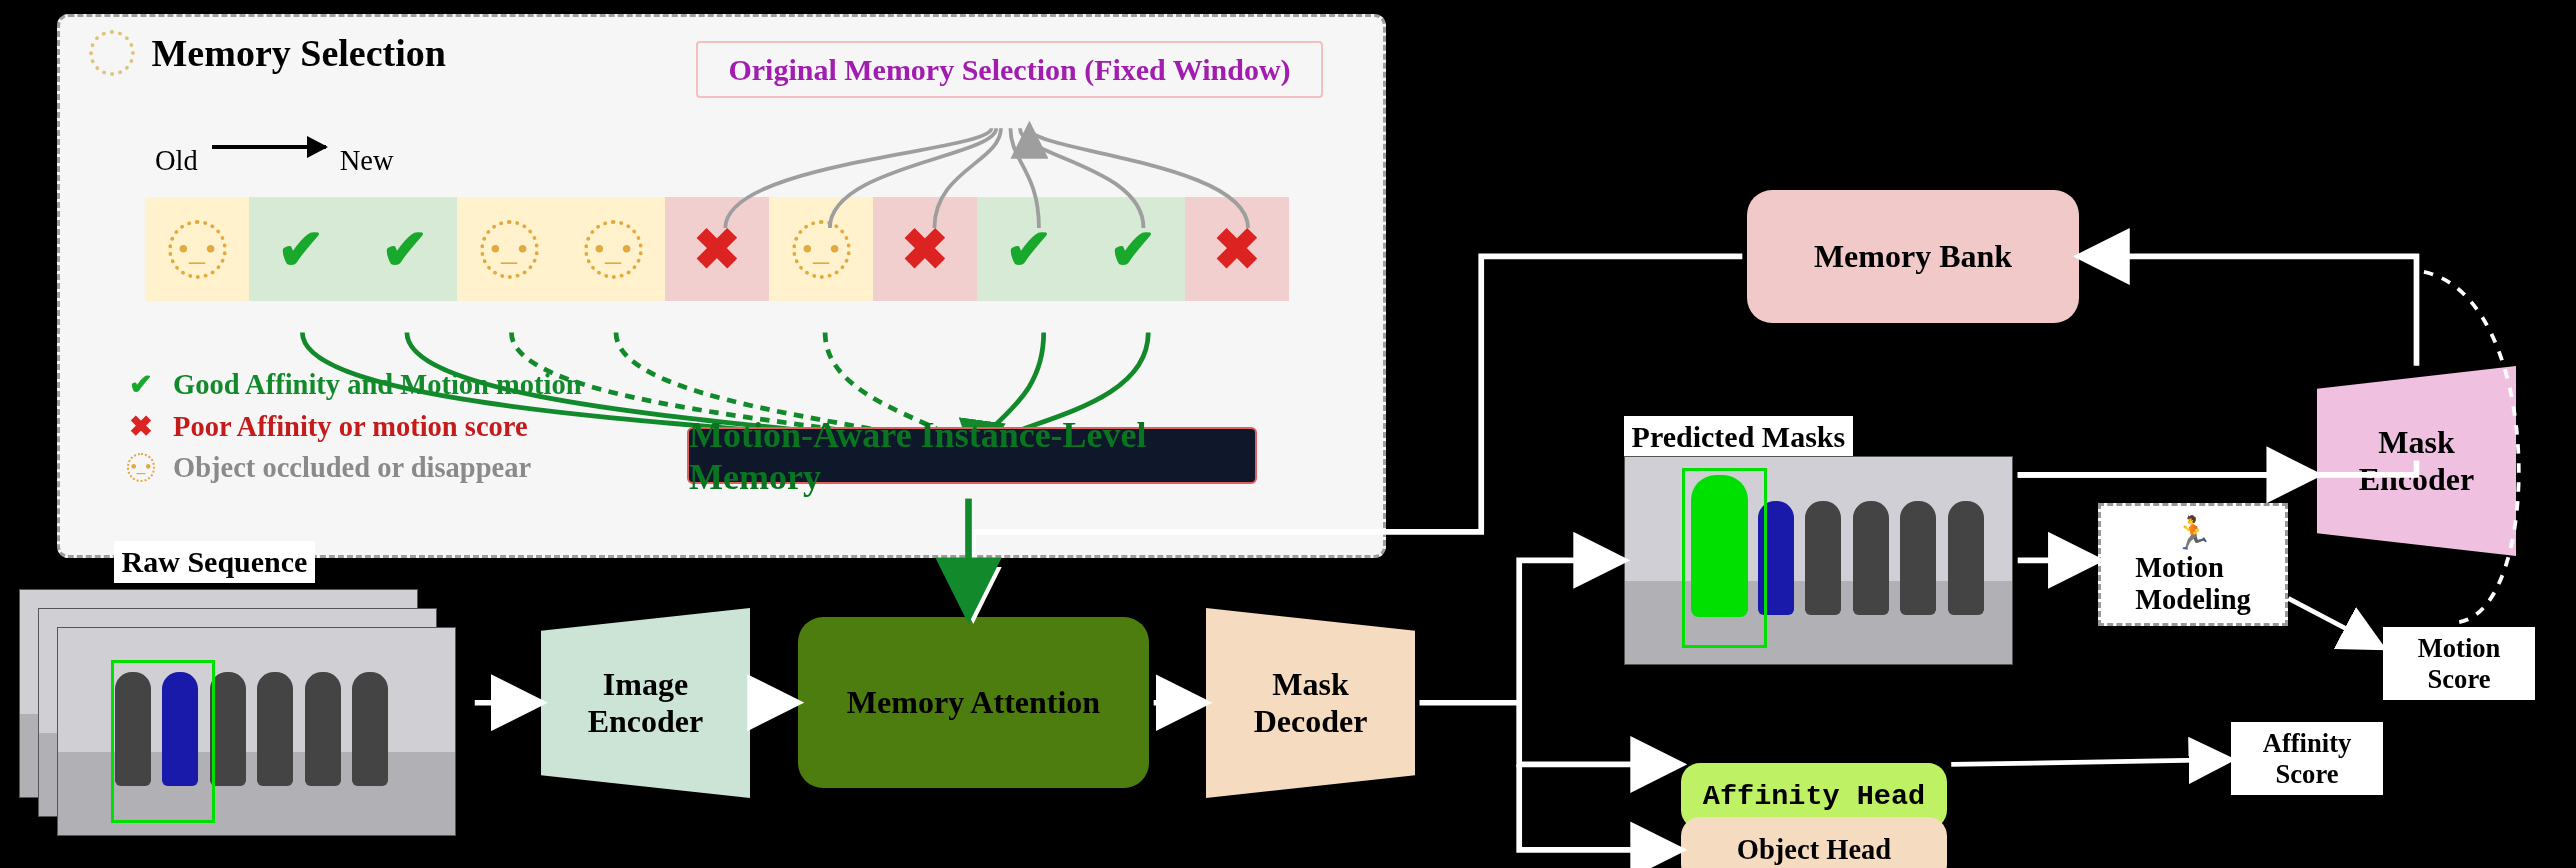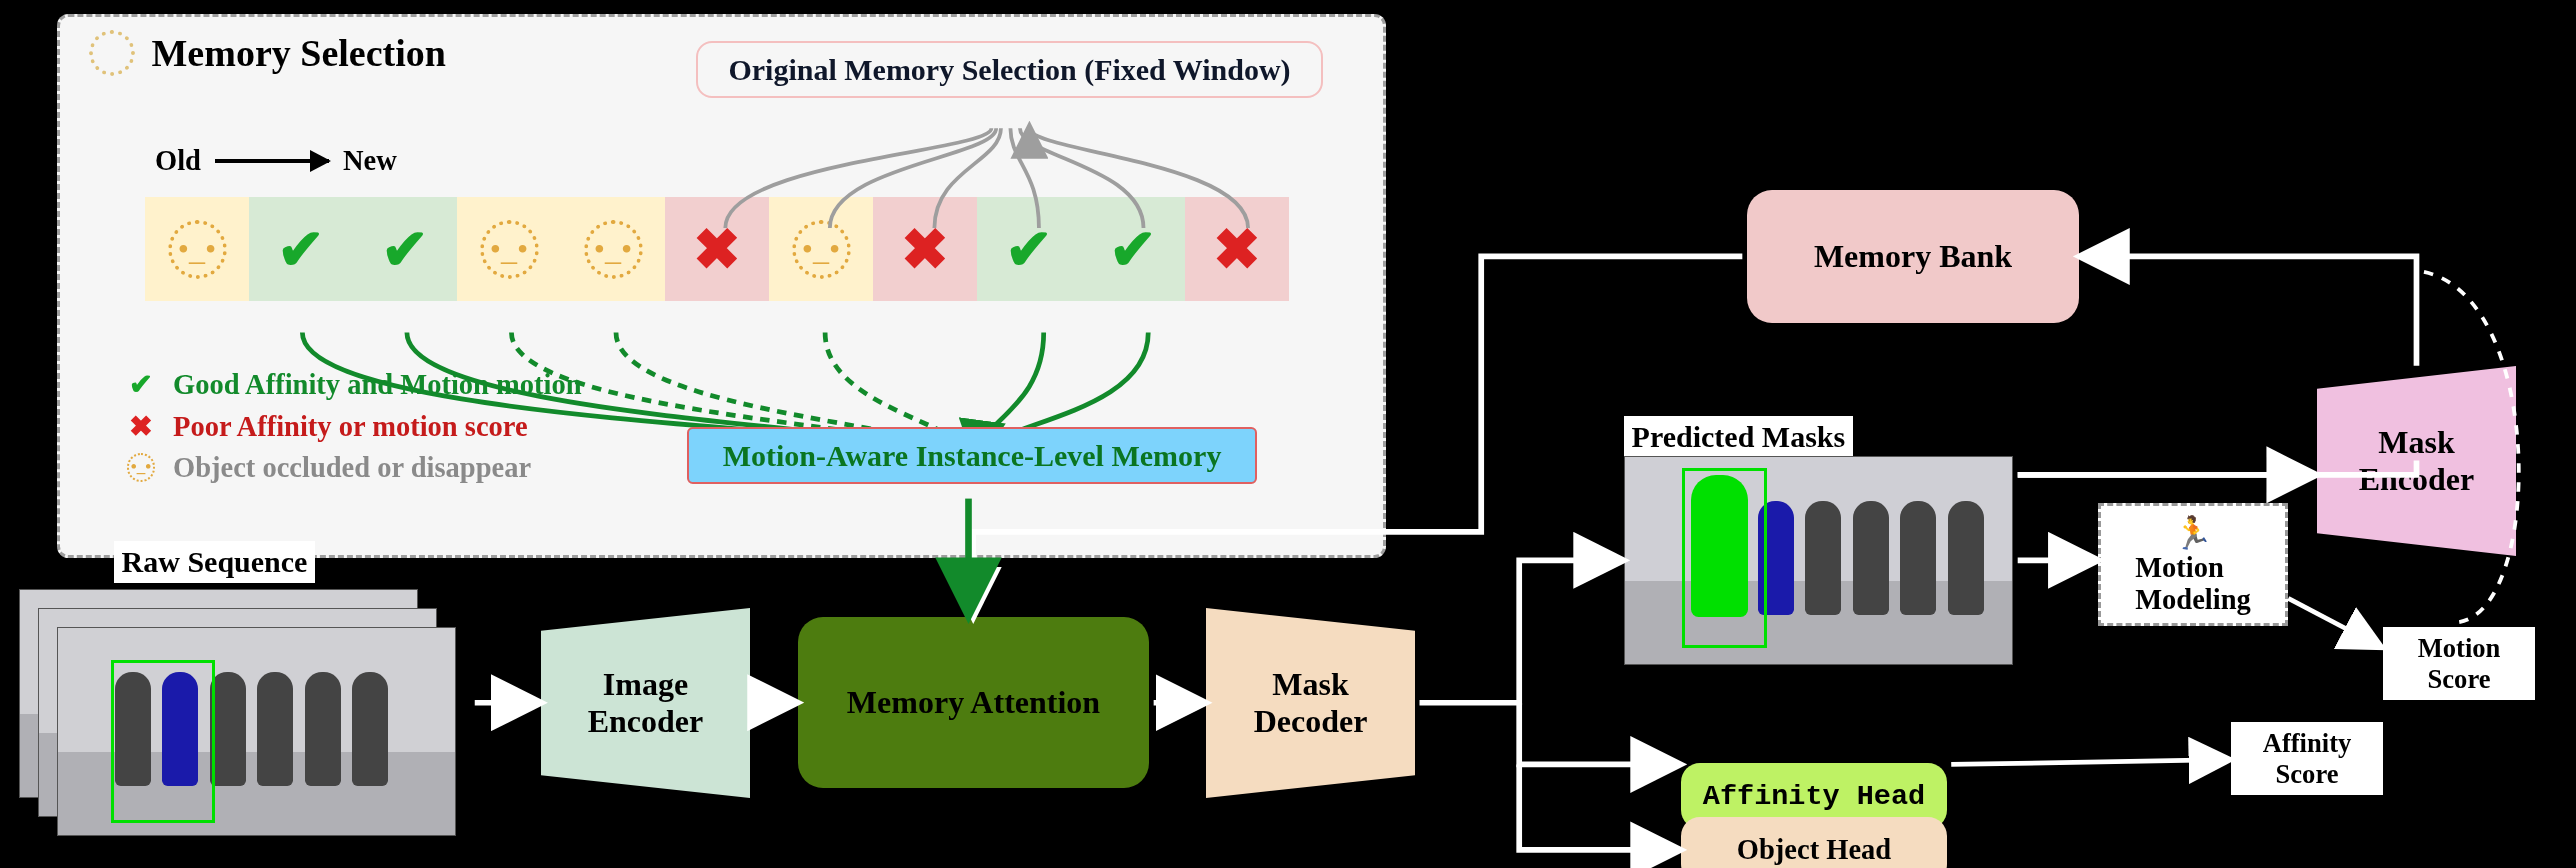--- a/index.html
+++ b/index.html
@@ -34,37 +34,37 @@
   .gear-icon {
     width: 46px; height: 46px;
     border: 4.7px dotted #e0c27a;
     border-radius: 50%;
   }
   .orig-mem-box {
     position: absolute;
     left: 636px; top: 24px;
     width: 627px; height: 57px;
     border: 2.8px solid #f4bfbf;
-    border-radius: 16px;
+    border-radius: 4px;
     display: flex;
     align-items: center;
     justify-content: center;
     font-size: 30px;
     font-weight: bold;
-    color: #0f172a;
+    color: #a21caf;
     background: #f6f6f6;
   }
   .oldnew {
     position: absolute;
     left: 95px; top: 128px;
     display: flex;
-    align-items: center;
+    align-items: flex-start;
     gap: 14px;
     font-size: 28.5px;
-    font-weight: bold;
+    font-weight: normal;
   }
   .oldnew-arrow {
     width: 114px; height: 3.8px; background: #000;
     position: relative;
   }
   .oldnew-arrow::after {
     content: "";
     position: absolute;
     right: -1.9px; top: -9.5px;
     border-left: 21px solid #000;
@@ -109,24 +109,24 @@
   .lg-gray  { color: #8a8a8a; }
   .motion-aware-box {
     position: absolute;
     left: 627px; top: 410px;
     width: 570px; height: 57px;
     border: 2.8px solid #e06060;
     border-radius: 5.7px;
     display: flex;
     align-items: center;
     justify-content: center;
-    font-size: 30px;
+    font-size: 36px;
     font-weight: bold;
     color: #0a7521;
-    background: #7dd3fc;
+    background: #0f172a;
   }
 
   
   .mem-sel svg.connectors { position:absolute; inset:0; width:100%; height:100%; pointer-events:none; }
 
   
   .pipeline-label {
     position: absolute;
     font-size: 30px;
     font-weight: bold;

